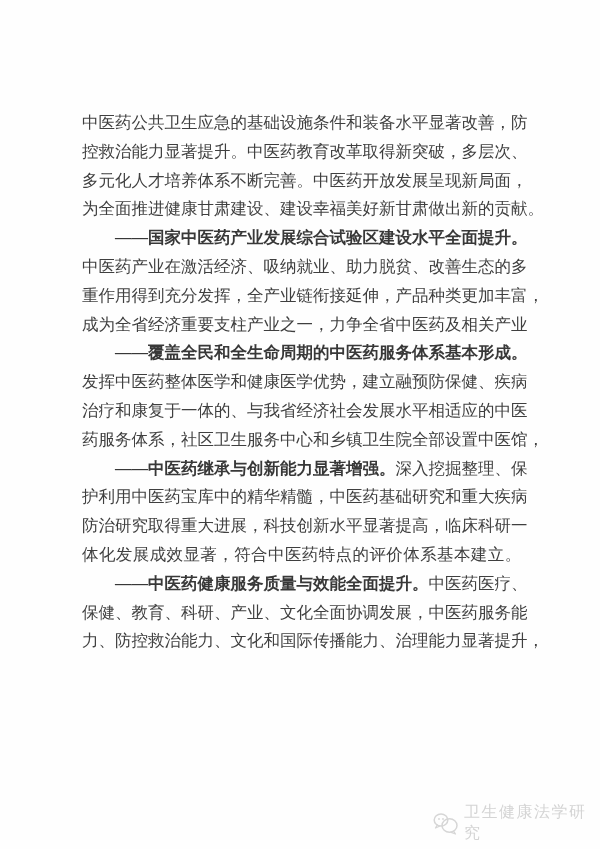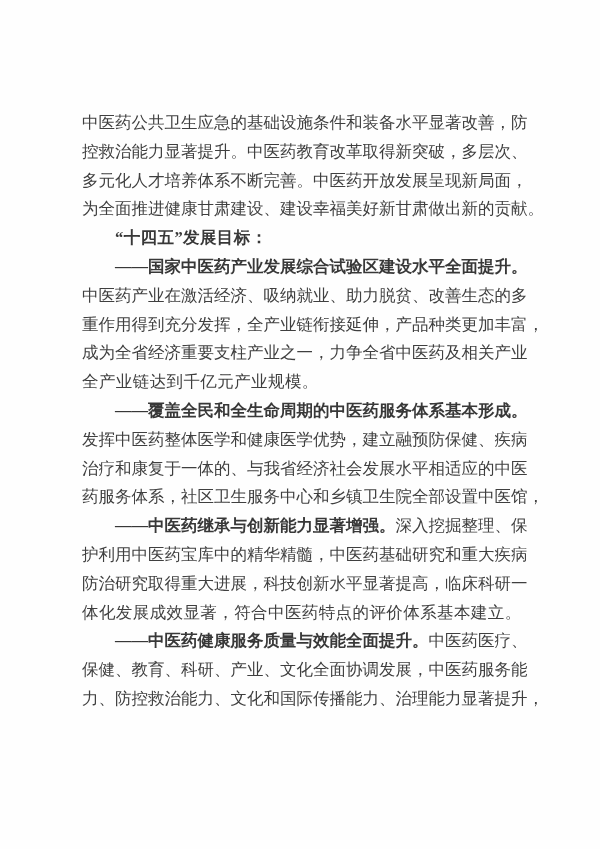--- a/index.html
+++ b/index.html
@@ -176,21 +176,20 @@
         <span>甘</span>
         <span>肃</span>
         <span>做</span>
         <span>出</span>
         <span>新</span>
         <span>的</span>
         <span>贡</span>
         <span>献</span>
         <span>。</span>
       </div>
-      <div class="line indent"><span class="b">“</span><span class="b">十</span><span class="b">四</span><span class="b">五</span><span class="b">”</span><span class="b">发</span><span class="b">展</span><span class="b">目</span><span class="b">标</span><span class="b">：</span></div>
       <div class="line fill indent">
         <span class="b">——</span>
         <span class="b">国</span>
         <span class="b">家</span>
         <span class="b">中</span>
         <span class="b">医</span>
         <span class="b">药</span>
         <span class="b">产</span>
         <span class="b">业</span>
         <span class="b">发</span>
@@ -291,21 +290,20 @@
         <span>省</span>
         <span>中</span>
         <span>医</span>
         <span>药</span>
         <span>及</span>
         <span>相</span>
         <span>关</span>
         <span>产</span>
         <span>业</span>
       </div>
-      <div class="line"><span>全</span><span>产</span><span>业</span><span>链</span><span>达</span><span>到</span><span>千</span><span>亿</span><span>元</span><span>产</span><span>业</span><span>规</span><span>模</span><span>。</span></div>
       <div class="line fill indent">
         <span class="b">——</span>
         <span class="b">覆</span>
         <span class="b">盖</span>
         <span class="b">全</span>
         <span class="b">民</span>
         <span class="b">和</span>
         <span class="b">全</span>
         <span class="b">生</span>
         <span class="b">命</span>
@@ -578,14 +576,27 @@
         <span>能</span>
         <span>力</span>
         <span>显</span>
         <span>著</span>
         <span>提</span>
         <span>升</span>
         <span>，</span>
       </div>
     </div>
 
+  <div class="watermark">
+    <span class="wm-icon">
+      <svg width="27" height="27" viewBox="0 0 27 27">
+        <ellipse cx="9" cy="10" rx="6.8" ry="6" fill="none" stroke="#d6d6d6" stroke-width="1.5"></ellipse>
+        <path d="M5.5 14.5 L3.5 18 L8 16" fill="none" stroke="#d6d6d6" stroke-width="1.3" stroke-linejoin="round"></path>
+        <ellipse cx="17.5" cy="15.5" rx="7.5" ry="6.8" fill="none" stroke="#d6d6d6" stroke-width="1.5"></ellipse>
+        <path d="M21.5 21 L23.5 24 L18.5 22.2" fill="none" stroke="#d6d6d6" stroke-width="1.3" stroke-linejoin="round"></path>
+        <circle cx="7" cy="9" r="0.9" fill="#d6d6d6"></circle>
+        <circle cx="11" cy="9" r="0.9" fill="#d6d6d6"></circle>
+      </svg>
+    </span>
+    <span class="wm-text">卫生健康法学研究</span>
+  </div>
 
 </div>
 
 </body></html>

